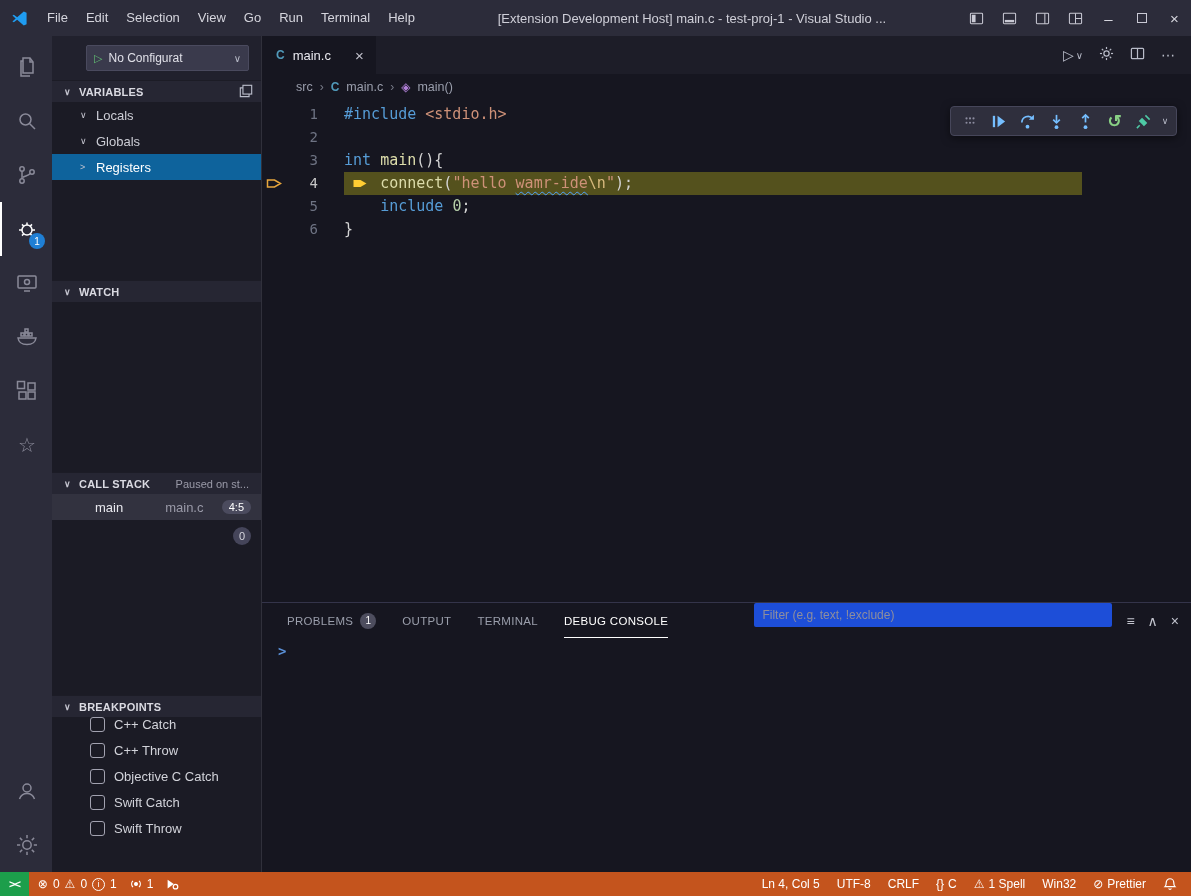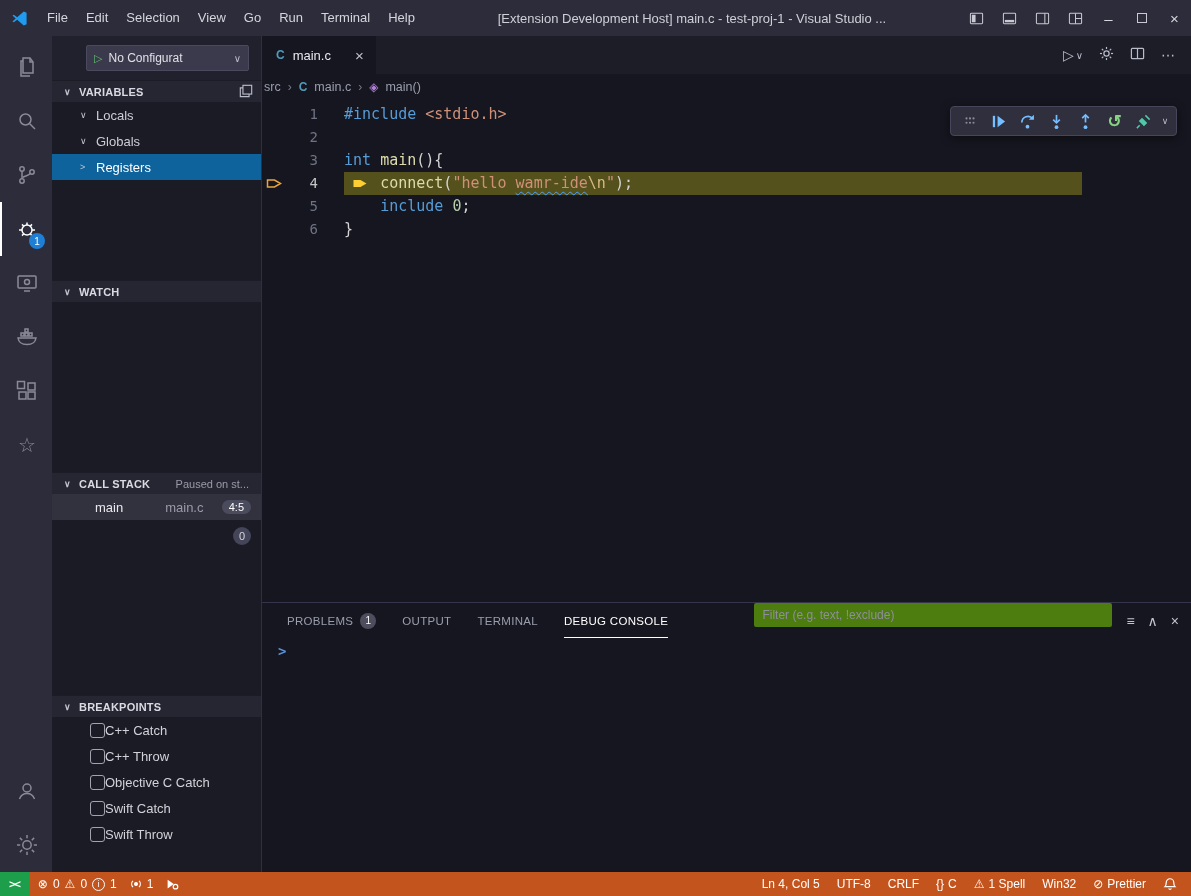--- a/index.html
+++ b/index.html
@@ -49,33 +49,33 @@
   .cs-body{height:201px}
   .bp-body{flex:1}
   .tree-row{height:26px;display:flex;align-items:center;gap:7px;padding-left:28px;color:#cccdd5;font-size:13px}
   .tree-row .chev{font-size:9px;color:#c5c5d0;width:9px}
   .tree-row.selected{background:#0e639c;color:#fff}
   .cs-frame{height:26px;background:#32323f;display:flex;align-items:center;padding:0 10px 0 43px;font-size:13px}
   .cs-name{color:#e8e8ee}
   .cs-file{color:#9a9aa8;margin-left:42px;flex:1}
   .pill{background:#4b4b5e;color:#fff;border-radius:8px;padding:1px 7px;font-size:11px}
   .cs-zero{width:18px;height:18px;border-radius:50%;background:#45455a;color:#d6d6de;font-size:11px;display:flex;align-items:center;justify-content:center;margin:7px 10px 0 auto}
-  .bp-row{height:26px;display:flex;align-items:center;padding-left:38px;color:#d2d3da;font-size:13px}
+  .bp-row{height:26px;display:flex;gap:9px;padding-left:38px;color:#d2d3da;font-size:13px}
   .checkbox{width:15px;height:15px;border:1px solid #a2a2b0;border-radius:3px;background:#1b1b25;flex:none}
 
   
   .editor-col{flex:1;display:flex;flex-direction:column;min-width:0;position:relative;background:#161620}
   .tabbar{height:38px;background:#1d1d28;display:flex;align-items:stretch;flex:none}
   .tab{background:#161620;display:flex;align-items:center;gap:8px;padding:0 12px 0 14px;color:#e8e8ee;font-size:13px}
   .c-ico{color:#519aba;font-weight:bold;font-size:12px}
   .tab-close{color:#c2c2cc;margin-left:16px;font-size:15px}
   .tab-actions{margin-left:auto;display:flex;align-items:center;gap:16px;padding-right:16px;color:#b9bcc9;font-size:14px}
   .tab-actions svg{width:15px;height:15px;stroke:#b9bcc9;fill:none;stroke-width:1.3}
   .run-combo{display:flex;align-items:center;gap:2px}
-  .breadcrumbs{height:26px;display:flex;align-items:center;gap:7px;padding-left:2px;font-size:12.5px;color:#9a9eac;flex:none}
+  .breadcrumbs{height:26px;display:flex;align-items:center;gap:7px;padding-left:34px;font-size:12.5px;color:#9a9eac;flex:none}
   .crumb-sep{color:#767a87;font-size:12px}
   .sym-cube{color:#b180d7;font-size:12px}
 
   
   .editor{flex:1;padding-top:3px;position:relative;min-height:0}
   .code-line{display:flex;height:23px;align-items:center;font-family:"DejaVu Sans Mono",monospace;font-size:15px;line-height:23px}
   .glyph{width:22px;height:23px;position:relative;flex:none}
   .glyph svg{width:17px;height:17px;position:absolute;left:4px;top:3px}
   .ln{width:34px;text-align:right;color:#6e7383;font-size:14px;flex:none}
   .code{padding-left:26px;white-space:pre}
@@ -97,21 +97,21 @@
   .dt-restart{color:#89d185;font-size:17px;font-weight:bold}
   .dt-chev{width:12px;color:#b9bcc9;font-size:9px;display:flex;align-items:center;justify-content:center}
 
   
   .panel{height:270px;border-top:1px solid #34344a;display:flex;flex-direction:column;flex:none}
   .panel-header{height:35px;display:flex;padding:0 12px 0 25px;flex:none}
   .panel-tabs{display:flex;gap:26px;height:100%;align-items:stretch}
   .ptab{font-size:11.5px;letter-spacing:.3px;color:#9a9eab;display:flex;align-items:center;gap:7px;border-bottom:1px solid transparent;padding-top:1px}
   .ptab.active{color:#fff;border-bottom-color:#fff}
   .ptab-badge{background:#4d4d5e;border-radius:50%;width:16px;height:16px;font-size:10px;color:#fff;display:flex;align-items:center;justify-content:center}
-  .panel-filter{margin-left:auto;width:358px;height:24px;background:#4d7c0f;border-radius:2px;display:flex;align-items:center;padding:0 8px}
+  .panel-filter{margin-left:auto;width:358px;height:24px;background:#1d4ed8;border-radius:2px;display:flex;align-items:center;padding:0 8px}
   .panel-filter input{background:transparent;border:none;outline:none;color:#ccc;font-size:12px;width:100%;font-family:"Liberation Sans",sans-serif}
   .panel-filter input::placeholder{color:#8e8e9e}
   .panel-actions{display:flex;gap:13px;color:#c2c4ce;padding-left:14px;font-size:14px;align-items:center}
   .panel-body{flex:1;padding:8px 0 0 38px;font-family:"DejaVu Sans Mono",monospace;font-size:15px;line-height:23.5px;color:#cc9352;overflow:hidden}
   .console-line{white-space:pre}
   .panel-input{height:26px;display:flex;align-items:center;padding-left:16px;color:#5a8fd6;font-family:"DejaVu Sans Mono",monospace;font-size:14px;font-weight:bold;flex:none}
 
   
   .statusbar{height:24px;background:#c4541d;display:flex;align-items:center;color:#fff;font-size:12px;flex:none}
   .remote-btn{background:#1c9e4b;height:24px;padding:0 9px;display:flex;align-items:center;font-weight:bold;font-size:11px;letter-spacing:-1px}

